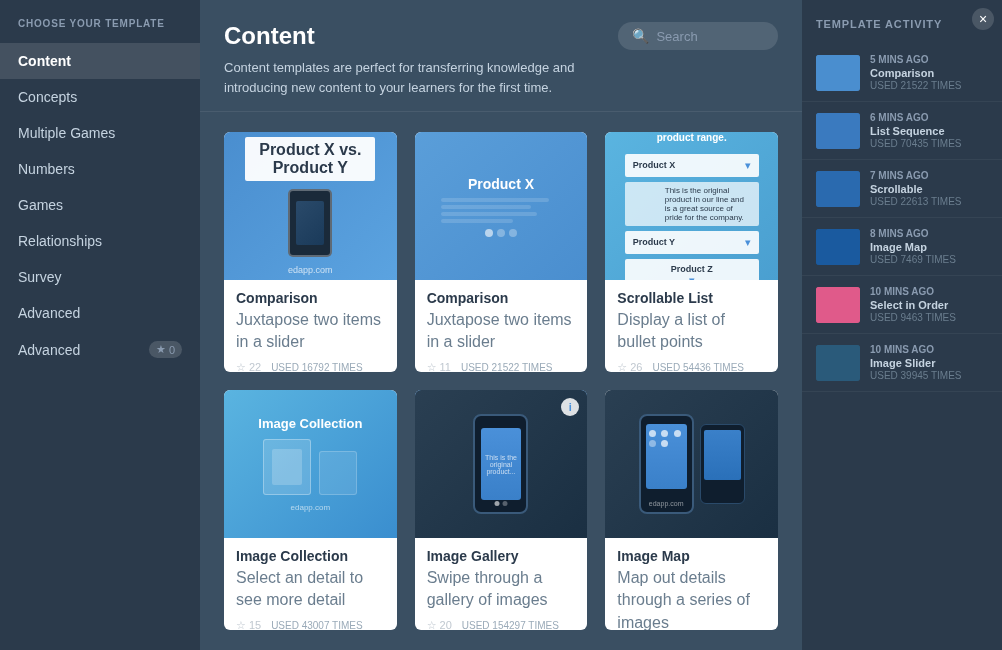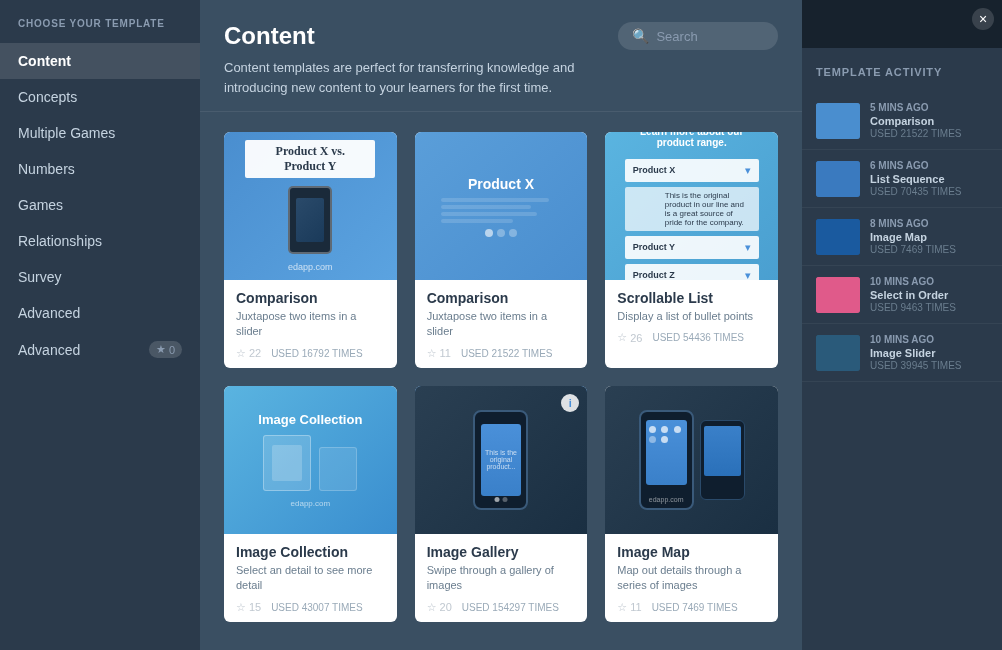--- a/index.html
+++ b/index.html
@@ -146,42 +146,41 @@
     .template-card-body {
       padding: 10px 12px 8px;
     }
     .template-name {
       font-size: 14px;
       font-weight: 700;
       color: #2b3a4b;
       margin-bottom: 3px;
     }
     .template-desc {
-      font-size: 11px;
+      font-size: 16px;
       color: #6a7d8e;
       margin-bottom: 7px;
       line-height: 1.4;
     }
     .template-meta {
       display: flex;
       align-items: center;
       gap: 10px;
       font-size: 11px;
       color: #6a7d8e;
     }
     .template-meta .stars { color: #c0c8d0; display: flex; align-items: center; gap: 3px; }
     .template-meta .used { color: #9aaab8; text-transform: uppercase; font-size: 10px; }
     
     .right-sidebar {
       width: 200px;
       background: #2b3a4b;
       flex-shrink: 0;
       padding: 18px 0 0 0;
       overflow-y: auto;
-      margin-top: 48px;
     }
     .right-sidebar-title {
       font-size: 11px;
       font-weight: 700;
       color: #8a9bb0;
       letter-spacing: 0.08em;
       padding: 0 14px 14px 14px;
       text-transform: uppercase;
     }
     .activity-item {
@@ -297,21 +296,21 @@
         <div class="search-box">
           <span class="search-icon">🔍</span>
           <input class="search-input" type="text" placeholder="Search" style="">
         </div>
       </div>
       <div class="templates-grid" id="templates-grid">
 
       <div class="template-card">
     <div class="template-thumb">
       <div style="width:100%;height:100%;background:linear-gradient(135deg,#4a8ecf,#5ba3e0);display:flex;flex-direction:column;align-items:center;justify-content:center;gap:8px;padding:10px;">
-        <div style="background:rgba(255,255,255,0.95);color:#2b3a4b;font-size:12px;font-weight:700;padding:4px 10px;border-radius:2px;width:85%;text-align:center;font-family:Liberation Serif, serif;">Product X vs. Product Y</div>
+        <div style="background:rgba(255,255,255,0.95);color:#2b3a4b;font-size:16px;font-weight:700;padding:4px 10px;border-radius:2px;width:85%;text-align:center;">Product X vs. Product Y</div>
         <div style="display:flex;gap:10px;align-items:flex-end;">
           <div style="width:44px;height:68px;background:#1a2a3a;border-radius:5px;border:2px solid rgba(255,255,255,0.3);overflow:hidden;display:flex;align-items:center;justify-content:center;">
             <div style="width:70%;height:70%;background:linear-gradient(135deg,#2a4a6a,#1a3a5a);border-radius:2px;"></div>
           </div>
         </div>
         <div style="font-size:9px;color:rgba(255,255,255,0.7);">edapp.com</div>
       </div>
     </div>
     <div class="template-card-body">
       <div class="template-name">Comparison</div>
@@ -356,21 +355,21 @@
           <span style="font-size:9px;color:#2b3a4b;font-weight:600;">Product X</span>
           <span style="color:#4a90d9;font-size:11px;">▾</span>
         </div>
         <div style="background:rgba(255,255,255,0.7);width:90%;padding:4px 8px;border-radius:2px;">
           <div style="font-size:8px;color:#2b3a4b;margin-left:32px;">This is the original product in our line and is a great source of pride for the company.</div>
         </div>
         <div style="background:rgba(255,255,255,0.9);width:90%;padding:5px 8px;border-radius:2px;display:flex;justify-content:space-between;align-items:center;">
           <span style="font-size:9px;color:#2b3a4b;font-weight:600;">Product Y</span>
           <span style="color:#4a90d9;font-size:11px;">▾</span>
         </div>
-        <div style="background:rgba(255,255,255,0.9);width:90%;padding:5px 8px;border-radius:2px;display:flex;justify-content:space-between;align-items:center;">
+        <div style="background:rgba(255,255,255,0.9);width:90%;padding:5px 8px;border-radius:2px;display:flex;justify-content:space-between;align-items:center;flex-direction:column;">
           <span style="font-size:9px;color:#2b3a4b;font-weight:600;">Product Z</span>
           <span style="color:#4a90d9;font-size:11px;">▾</span>
         </div>
       </div>
     </div>
     <div class="template-card-body">
       <div class="template-name">Scrollable List</div>
       <div class="template-desc">Display a list of bullet points</div>
       <div class="template-meta">
         <span class="stars"><span>☆</span> 26</span>
@@ -472,20 +471,30 @@
     <div class="activity-thumb" style="background:#3a7abf;">
       <div class="activity-thumb-inner" style="background:linear-gradient(135deg,#3a7abf,#3a7abf88);"></div>
     </div>
     <div class="activity-info">
       <div class="activity-time">6 MINS AGO</div>
       <div class="activity-name">List Sequence</div>
       <div class="activity-used">USED 70435 TIMES</div>
     </div>
   </div>
           <div class="activity-item">
+    <div class="activity-thumb" style="background:#2a6aaf;">
+      <div class="activity-thumb-inner" style="background:linear-gradient(135deg,#2a6aaf,#2a6aaf88);"></div>
+    </div>
+    <div class="activity-info">
+      <div class="activity-time">7 MINS AGO</div>
+      <div class="activity-name">Scrollable</div>
+      <div class="activity-used">USED 22613 TIMES</div>
+    </div>
+  </div>
+          <div class="activity-item">
     <div class="activity-thumb" style="background:#1a5a9f;">
       <div class="activity-thumb-inner" style="background:linear-gradient(135deg,#1a5a9f,#1a5a9f88);"></div>
     </div>
     <div class="activity-info">
       <div class="activity-time">8 MINS AGO</div>
       <div class="activity-name">Image Map</div>
       <div class="activity-used">USED 7469 TIMES</div>
     </div>
   </div>
           <div class="activity-item">

